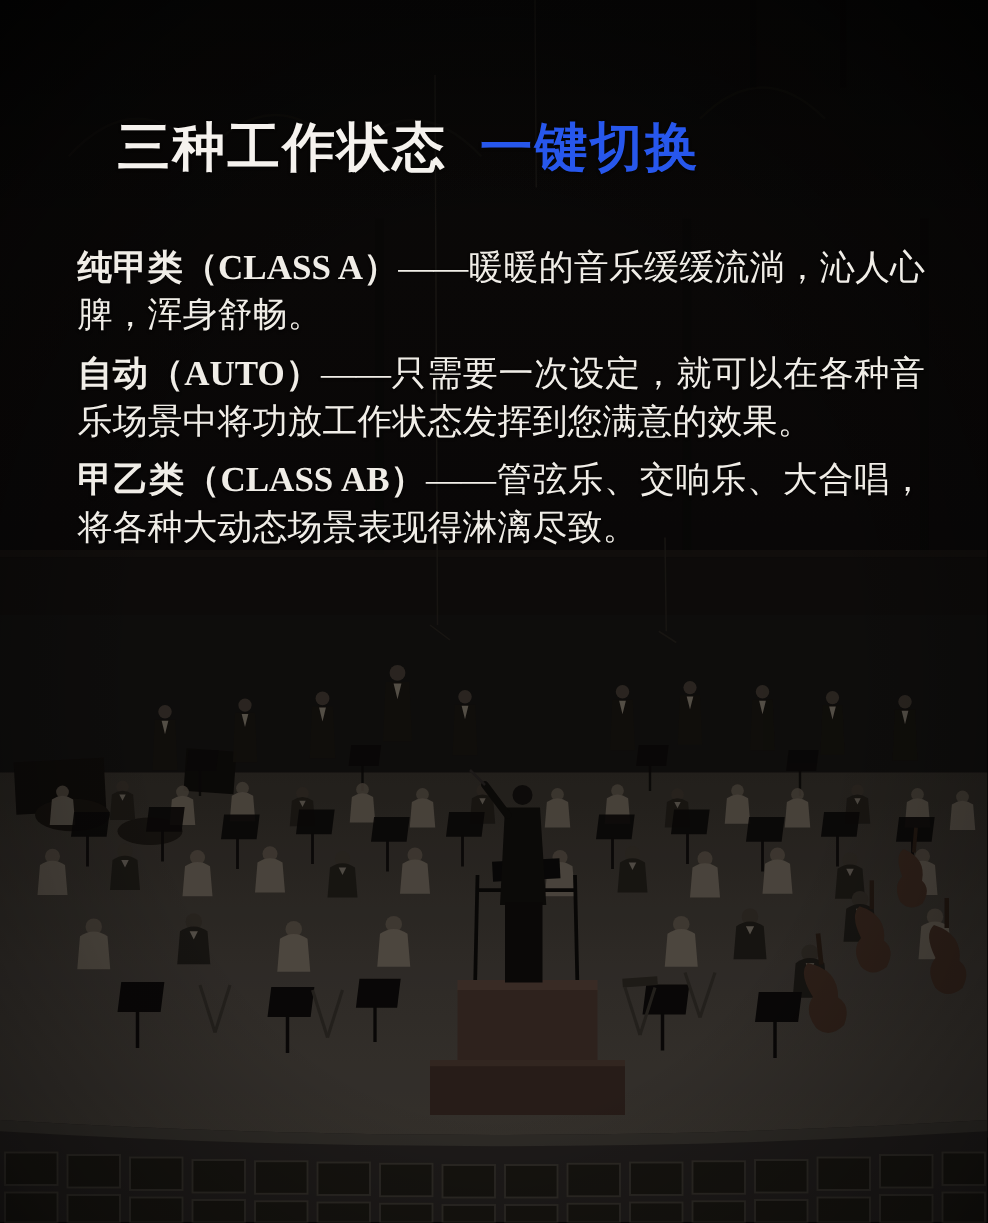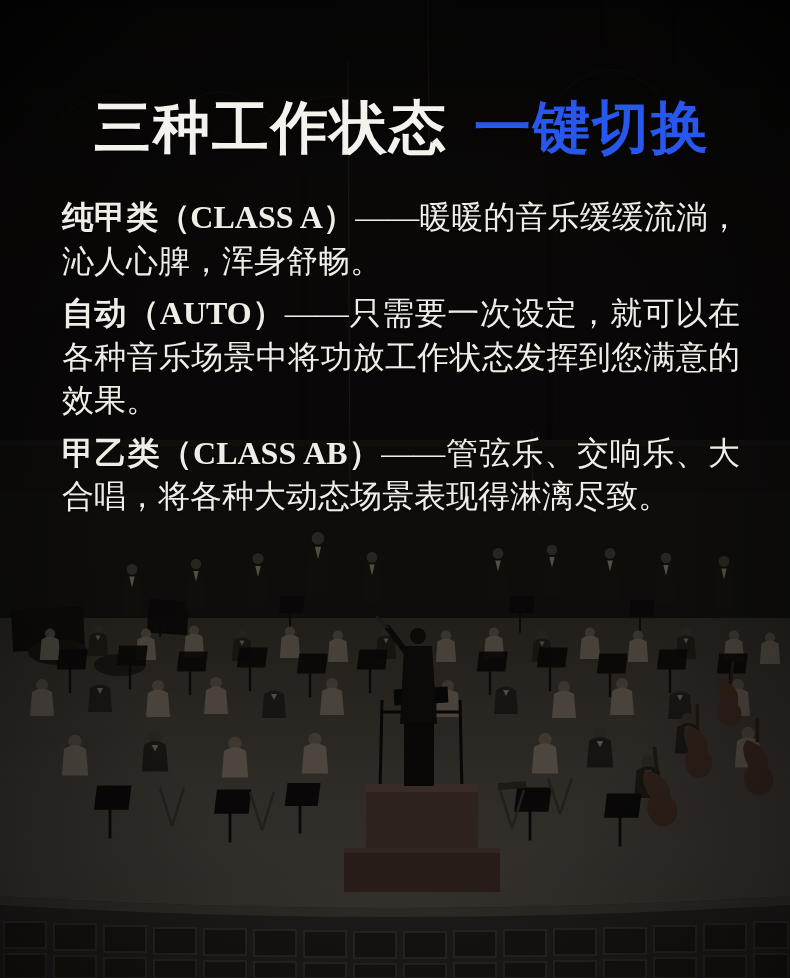--- a/index.html
+++ b/index.html
@@ -18,37 +18,37 @@
   }
   .content {
     position: absolute;
     inset: 0;
   }
   h1.headline {
     position: absolute;
     left: 94px;
     top: 90px;
     margin: 0;
-    font-size: 57px;
+    font-size: 42px;
     font-weight: 900;
     letter-spacing: 2px;
     white-space: nowrap;
     color: #f5f2ee;
     text-shadow: 0 1px 2px rgba(0,0,0,0.6);
   }
   h1.headline .accent {
     color: #2757ec;
     margin-left: 26px;
   }
   .copy {
     position: absolute;
     left: 62px;
     top: 196px;
     width: 678px;
-    font-size: 32px;
+    font-size: 28px;
     line-height: 1.36;
     color: #f0ede7;
     text-align: justify;
     text-shadow: 0 1px 2px rgba(0,0,0,0.6);
   }
   .copy p { margin: 0 0 9px 0; }
   .copy .lead { font-weight: bold; }
 </style>
 </head>
 <body>

